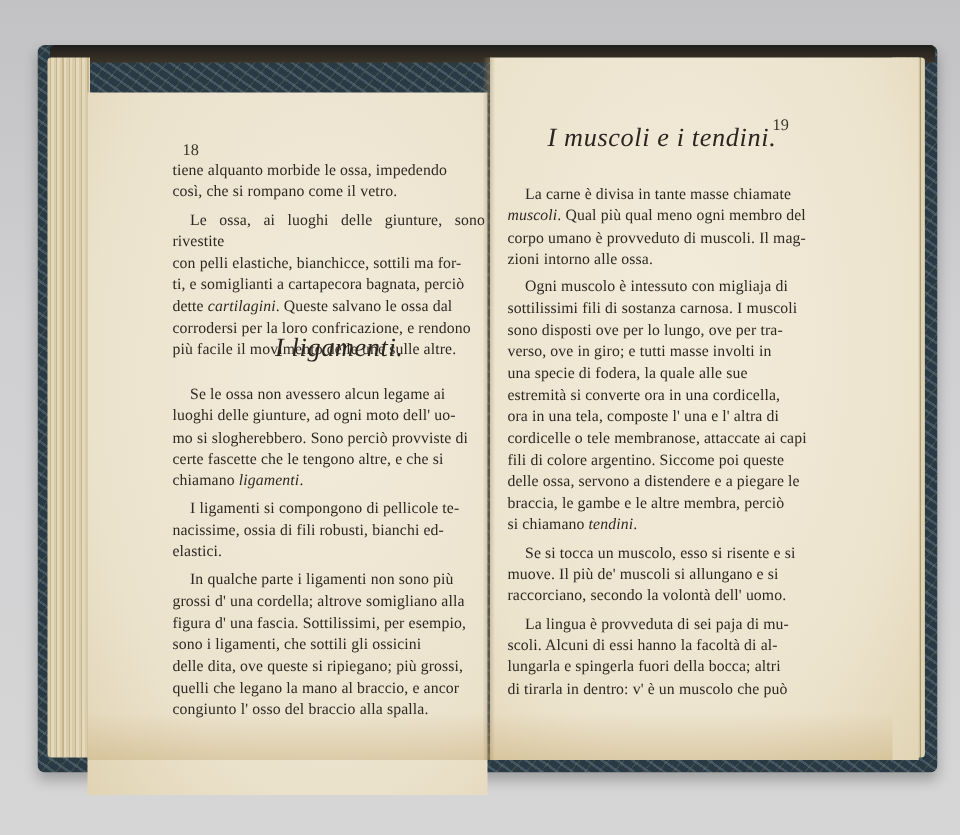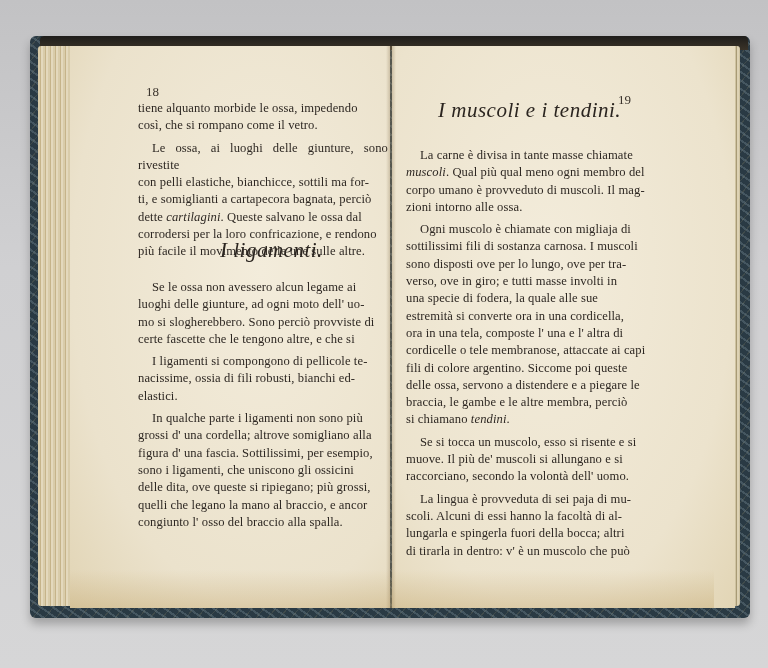--- a/index.html
+++ b/index.html
@@ -38,20 +38,21 @@
       border-radius:0 3px 3px 0;
     }
     .page {
       position:absolute; top:46px; height:562px;
       background:#efe8d6;
       color:#2b2520;
     }
     .page.left {
       left:70px; width:320px;
       background: radial-gradient(ellipse at 60% 40%, #f3ecdb 0%, #ebe2cc 70%, #e1d4b4 100%);
+      margin-top: 28px;
     }
     .page.right {
       left:392px; width:343px;
       background: radial-gradient(ellipse at 45% 40%, #f3ecdb 0%, #ece3cd 70%, #e2d5b5 100%);
     }
     .gutter {
       position:absolute; left:386px; top:46px; width:10px; height:562px;
       background:linear-gradient(90deg, rgba(150,130,95,0) 0%, rgba(150,130,95,0.45) 50%, rgba(150,130,95,0) 100%);
     }
     .bottom-stain {
@@ -105,45 +106,46 @@
     <p>più facile il movimento delle une sulle altre.</p>
   </div>
 
   <div class="heading" style="left:150px; top:192px;">I ligamenti.</div>
 
   <div class="text-block" style="left:68px; top:233px; width:250px;">
     <p class="indent">Se le ossa non avessero alcun legame ai</p>
     <p>luoghi delle giunture, ad ogni moto dell' uo-</p>
     <p>mo si slogherebbero. Sono perciò provviste di</p>
     <p>certe fascette che le tengono altre, e che si</p>
+    <p><span>chiamano </span><i>ligamenti</i><span>.</span></p>
     <p class="indent gap">I ligamenti si compongono di pellicole te-</p>
     <p>nacissime, ossia di fili robusti, bianchi ed-</p>
     <p>elastici.</p>
     <p class="indent gap">In qualche parte i ligamenti non sono più</p>
     <p>grossi d' una cordella; altrove somigliano alla</p>
     <p>figura d' una fascia. Sottilissimi, per esempio,</p>
-    <p>sono i ligamenti, che uniscono gli ossicini</p>
+    <p>sono i ligamenti, che sottili gli ossicini</p>
     <p>delle dita, ove queste si ripiegano; più grossi,</p>
     <p>quelli che legano la mano al braccio, e ancor</p>
     <p>congiunto l' osso del braccio alla spalla.</p>
   </div>
 </div>
 
 <div class="page right">
   <div class="page-num" style="left:226px; top:46px;">19</div>
 
   <div class="heading" style="left:46px; top:52px;">I muscoli e i tendini.</div>
 
   <div class="text-block" style="left:14px; top:101px; width:240px;">
     <p class="indent">La carne è divisa in tante masse chiamate</p>
     <p><i>muscoli</i><span>. Qual più qual meno ogni membro del</span></p>
     <p>corpo umano è provveduto di muscoli. Il mag-</p>
     <p>zioni intorno alle ossa.</p>
 
-    <p class="indent gap">Ogni muscolo è chiamate con migliaja di</p>
+    <p class="indent gap">Ogni muscolo è intessuto con migliaja di</p>
     <p>sottilissimi fili di sostanza carnosa. I muscoli</p>
     <p>sono disposti ove per lo lungo, ove per tra-</p>
     <p>verso, ove in giro; e tutti masse involti in</p>
     <p>una specie di fodera, la quale alle sue</p>
     <p>estremità si converte ora in una cordicella,</p>
     <p>ora in una tela, composte l' una e l' altra di</p>
     <p>cordicelle o tele membranose, attaccate ai capi</p>
     <p>fili di colore argentino. Siccome poi queste</p>
     <p>delle ossa, servono a distendere e a piegare le</p>
     <p>braccia, le gambe e le altre membra, perciò</p>

